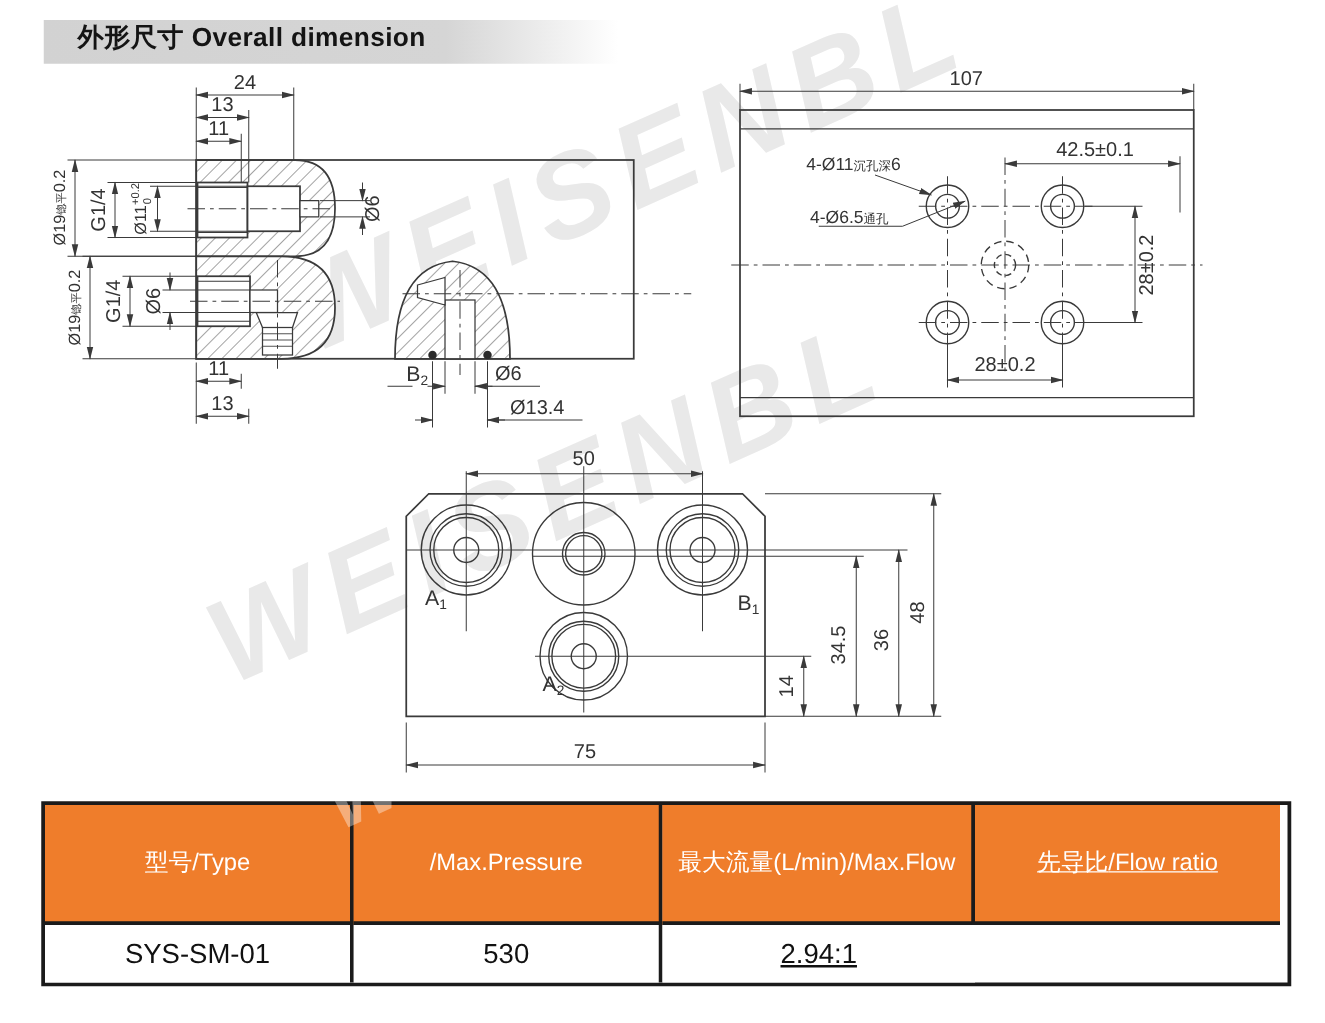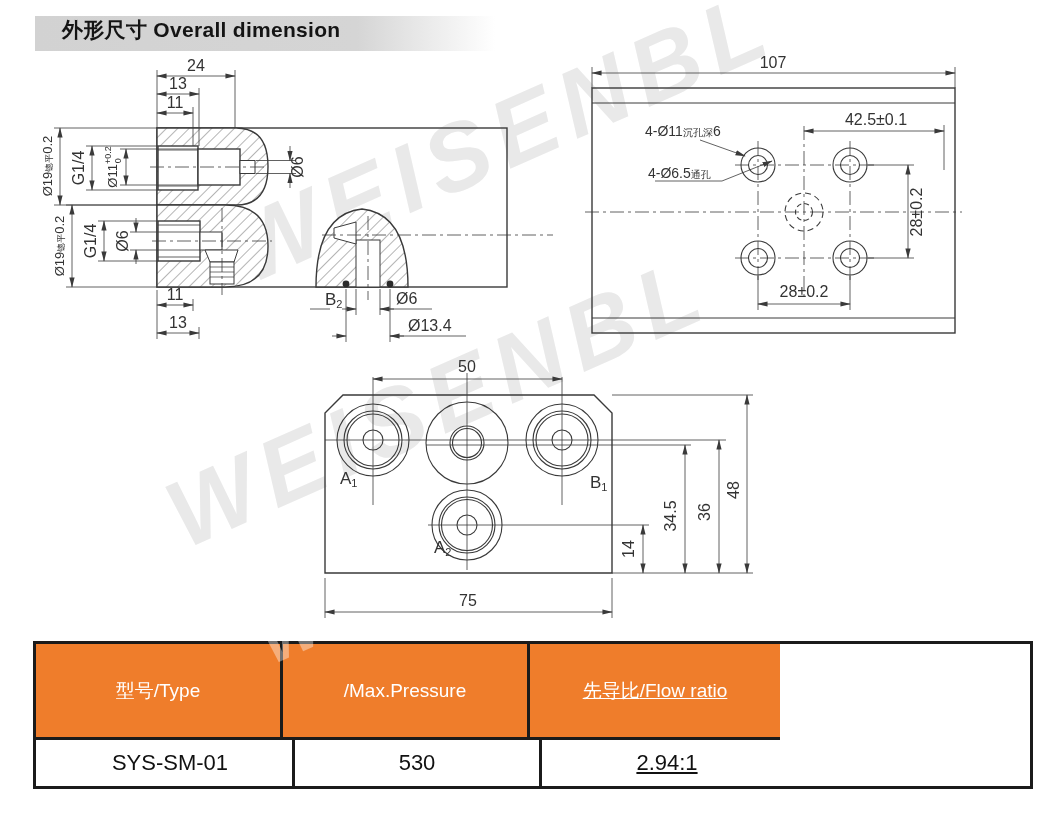--- a/index.html
+++ b/index.html
@@ -25,21 +25,21 @@
   svg{position:absolute;left:0;top:0;z-index:1;}
   svg text{font-family:"Liberation Sans", sans-serif;fill:#333;}
   .dim{font-size:16px;}
   .dimsm{font-size:13px;}
   .port{font-size:17px;}
 
   
   .spec-table{position:absolute;left:33px;top:641px;width:994px;z-index:2;
      border:3px solid #1b1b1b;background:#fff;}
   .thead{display:grid;grid-template-columns:247px 247px 250px 244px;}
-  .trow{display:grid;grid-template-columns:247px 247px 250px 244px;margin-left:12px;}
+  .trow{display:grid;grid-template-columns:247px 247px 250px 244px;}
   .th{background:#ef7d2b;color:#fff;height:93px;display:flex;flex-direction:row;
       justify-content:center;align-items:center;border-right:3px solid #1b1b1b;
       font-size:19px;line-height:30px;border-bottom:3px solid #1b1b1b;}
   .th:last-child,.td:last-child{border-right:none;text-decoration:underline;}
   .td{height:46px;display:flex;justify-content:center;align-items:center;
       font-size:22px;color:#111;border-right:3px solid #1b1b1b;background:#fff;}
 </style>
 </head>
 <body>
 
@@ -293,20 +293,24 @@
   <div class="spec-table">
     <div class="thead">
       <div class="th">
         <div>型号</div>
         <div>/Type</div>
       </div>
       <div class="th">
         <div>/Max.Pressure</div>
       </div>
       <div class="th">
+        <div>最大流量(L/min)</div>
+        <div>/Max.Flow</div>
+      </div>
+      <div class="th">
         <div>先导比</div>
         <div>/Flow ratio</div>
       </div>
     </div>
     <div class="trow">
       <div class="td">SYS-SM-01</div>
       <div class="td">530</div>
       <div class="td">2.94:1</div>
     </div>
   </div>

